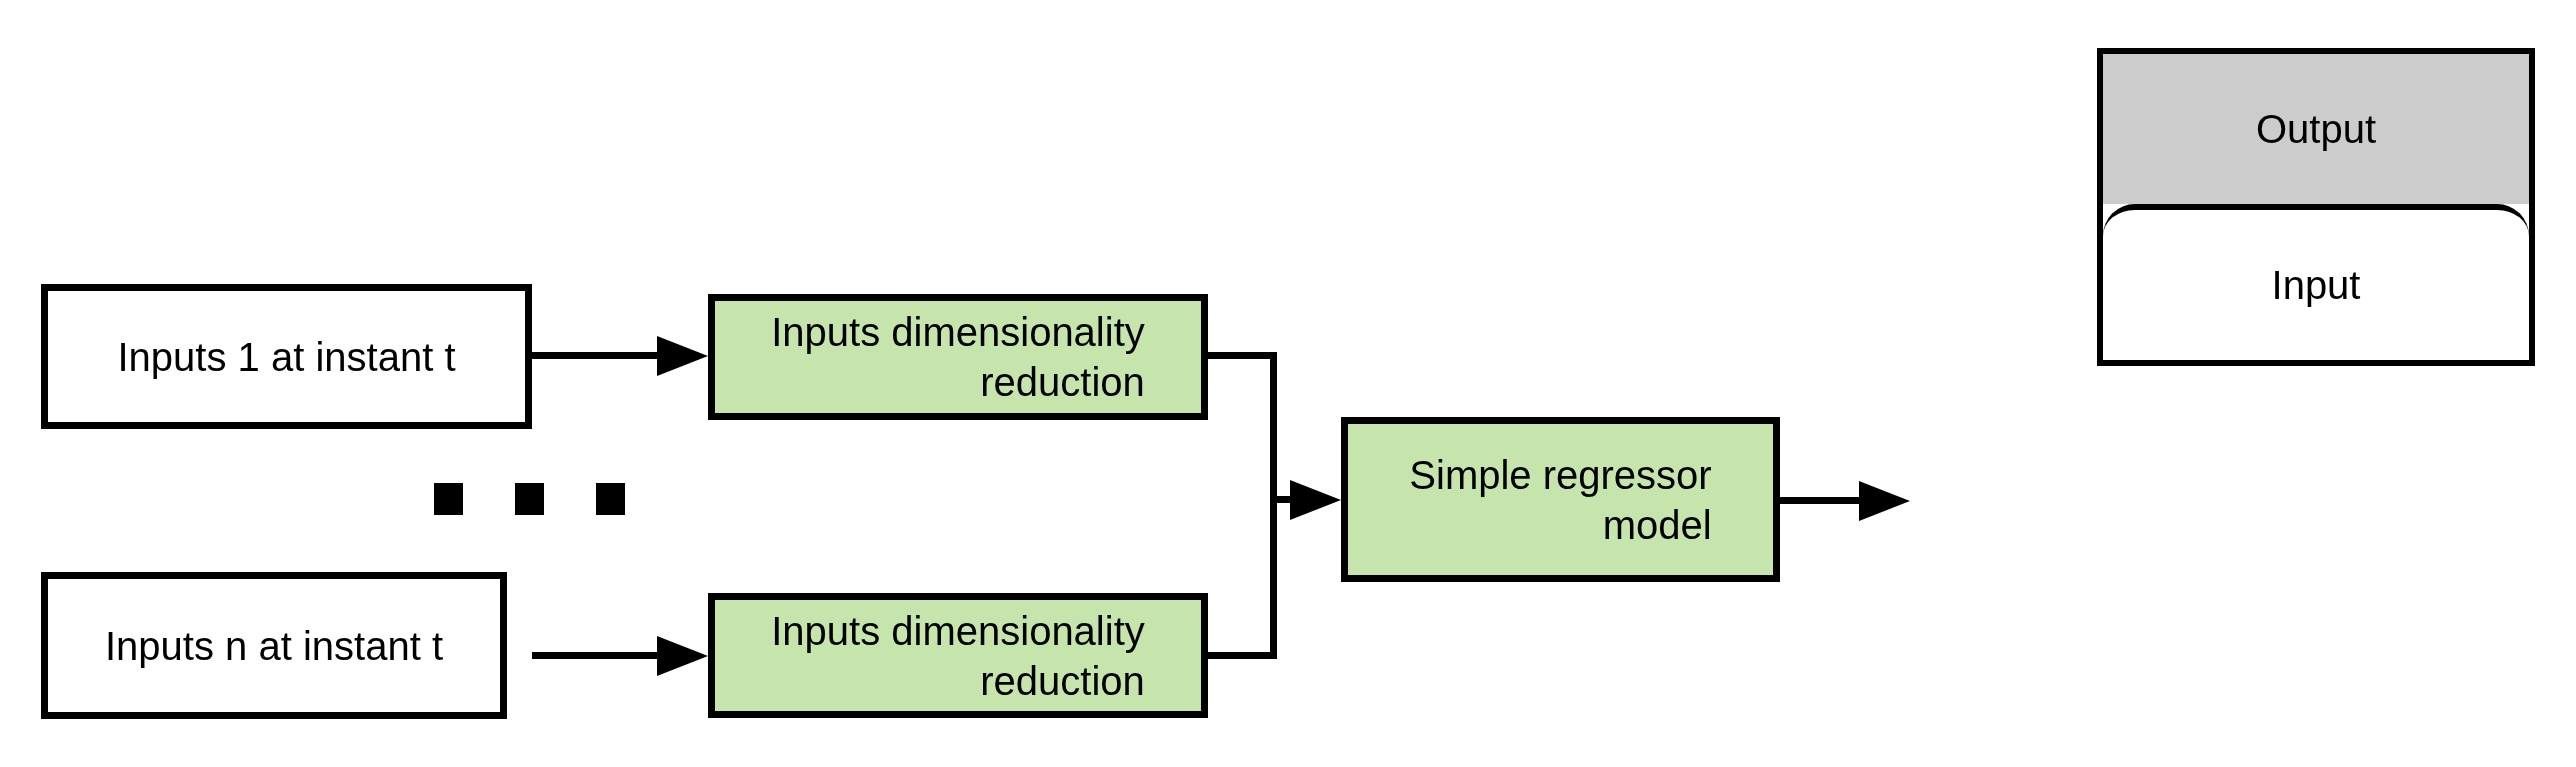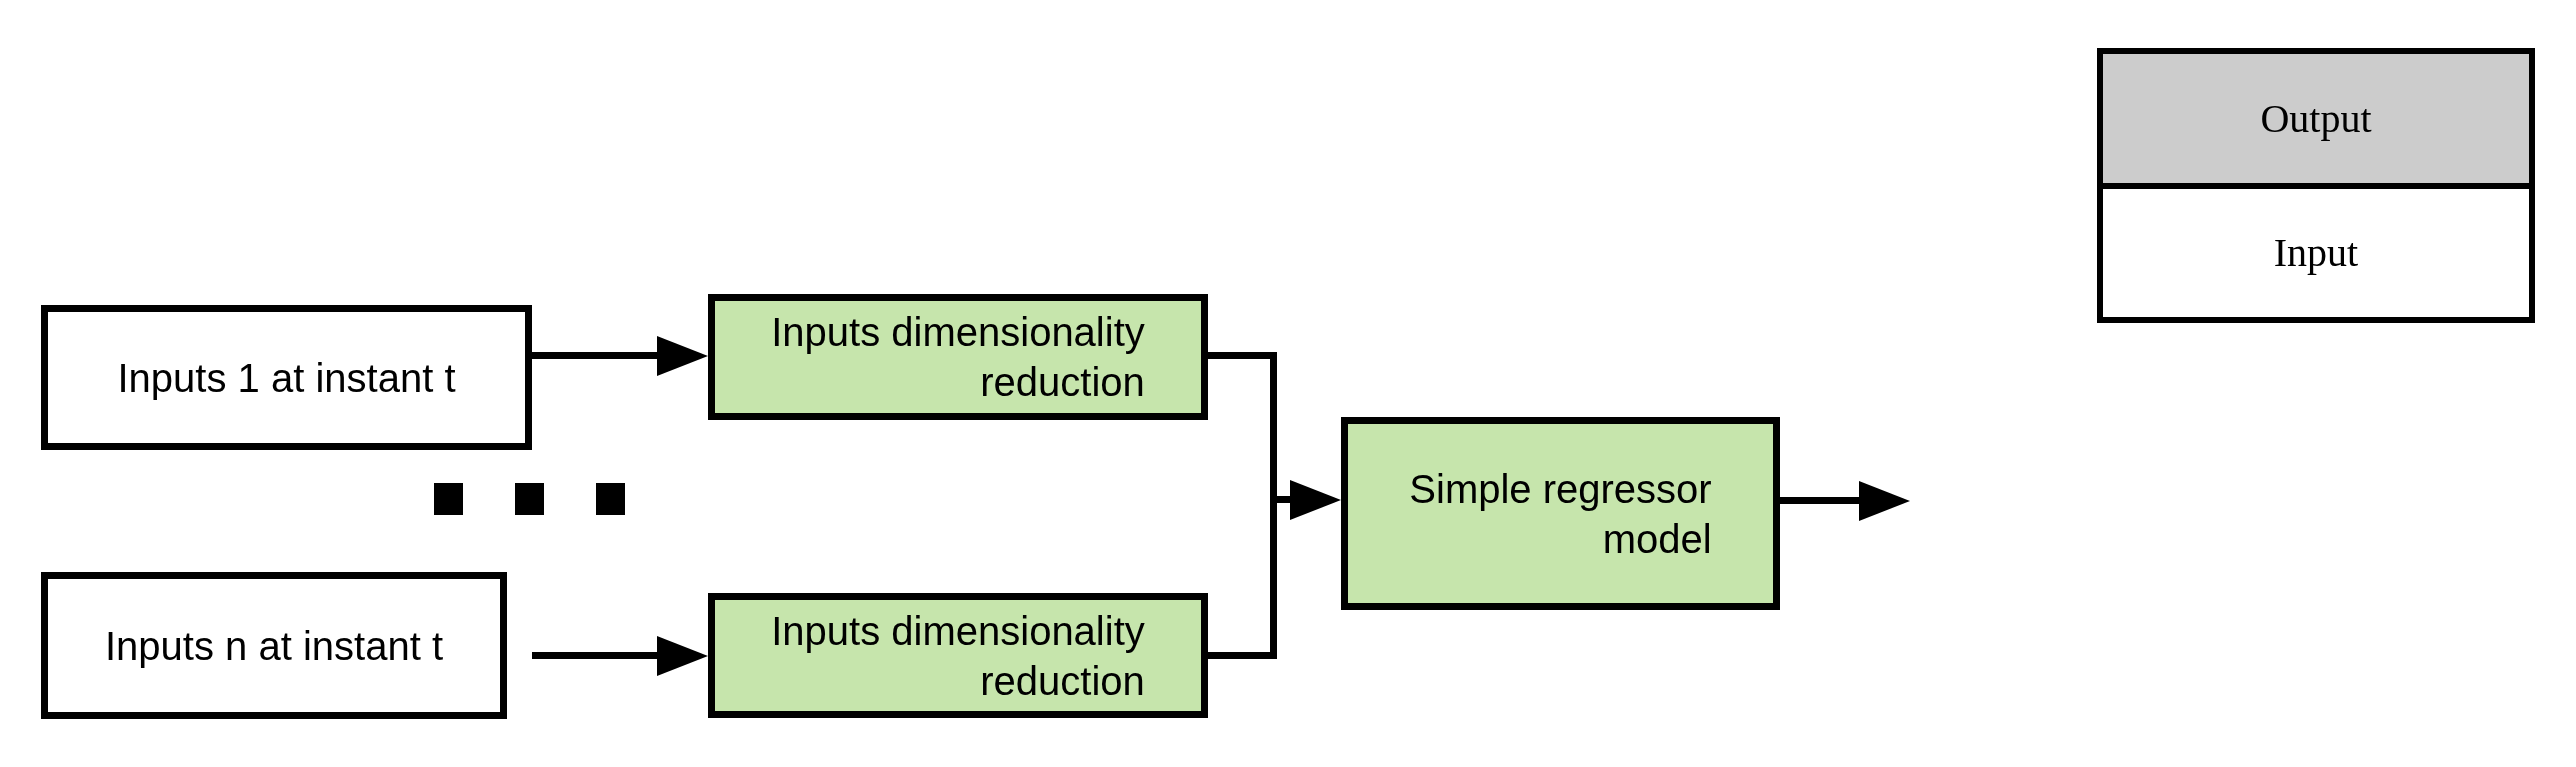--- a/index.html
+++ b/index.html
@@ -54,47 +54,46 @@
   .dot {
     width: 29px;
     height: 32px;
     background: var(--line, #000);
   }
   .legend {
     position: absolute;
     left: 2097px;
     top: 48px;
     width: 438px;
-    height: 275px;
+    height: 318px;
     box-sizing: border-box;
     border: 6.4px solid var(--line, #000);
     display: flex;
     flex-direction: column;
-    font-family: Liberation Serif, serif;
   }
   .legend-row {
     flex: 1;
     display: flex;
     align-items: center;
     justify-content: center;
     font-size: 40px;
   }
   .legend-row + .legend-row {
     border-top: 6.4px solid var(--line, #000);
   }
   .legend-row-output { background: var(--output-gray, #cccccc); }
-  .legend-row-input  { background: var(--input-white, #ffffff); }
+  .legend-row-input  { background: var(--input-white, #ffffff); border-radius: 32px; }
   .legend-row-ann    { background: var(--ann-green, #c6e5ac); }
 
   
-  #node-input1   { left: 41px;   top: 284px; width: 491px; height: 145px; margin-top: 21px; }
+  #node-input1   { left: 41px;   top: 284px; width: 491px; height: 145px; }
   #node-dimred1  { left: 708px;  top: 294px; width: 500px; height: 126px; }
   #node-inputn   { left: 41px;   top: 572px; width: 466px; height: 147px; }
   #node-dimred2  { left: 708px;  top: 593px; width: 500px; height: 125px; }
-  #node-regress  { left: 1341px; top: 417px; width: 439px; height: 193px; }
+  #node-regress  { left: 1341px; top: 417px; width: 439px; height: 165px; }
   #node-output   { left: 1910px; top: 413px; width: 605px; height: 183px; }
 </style>
 </head>
 <body>
 
 <div class="canvas">
 
   <div class="node node-input" id="node-input1">
     <span>Inputs 1 at instant t</span>
   </div>

